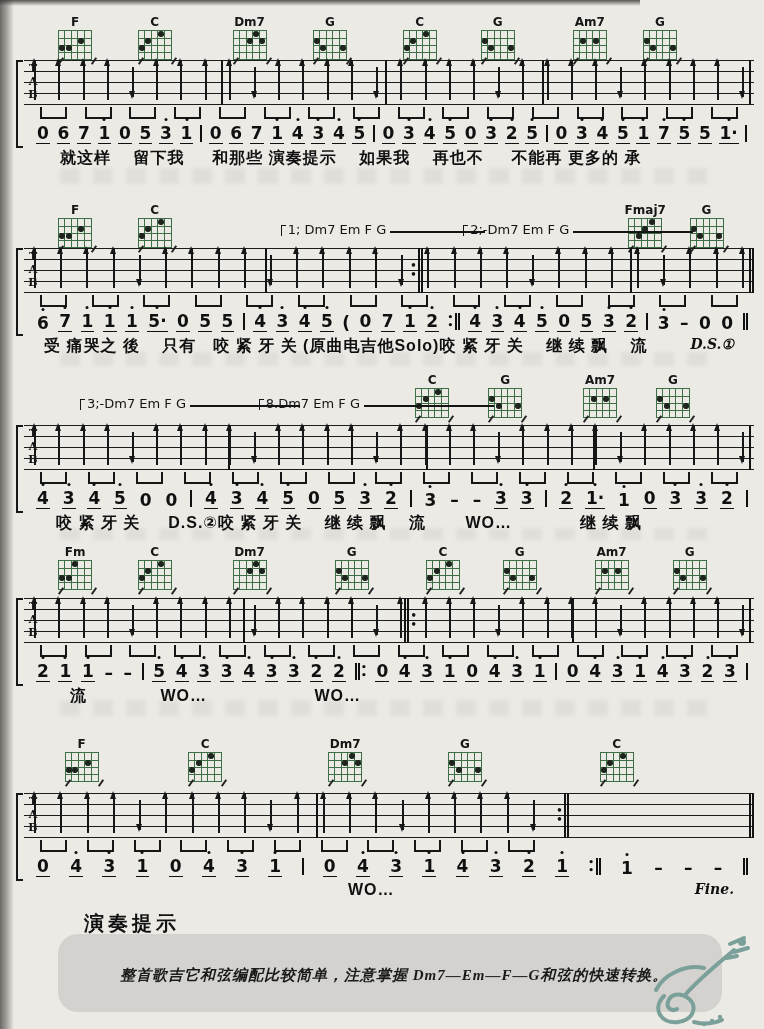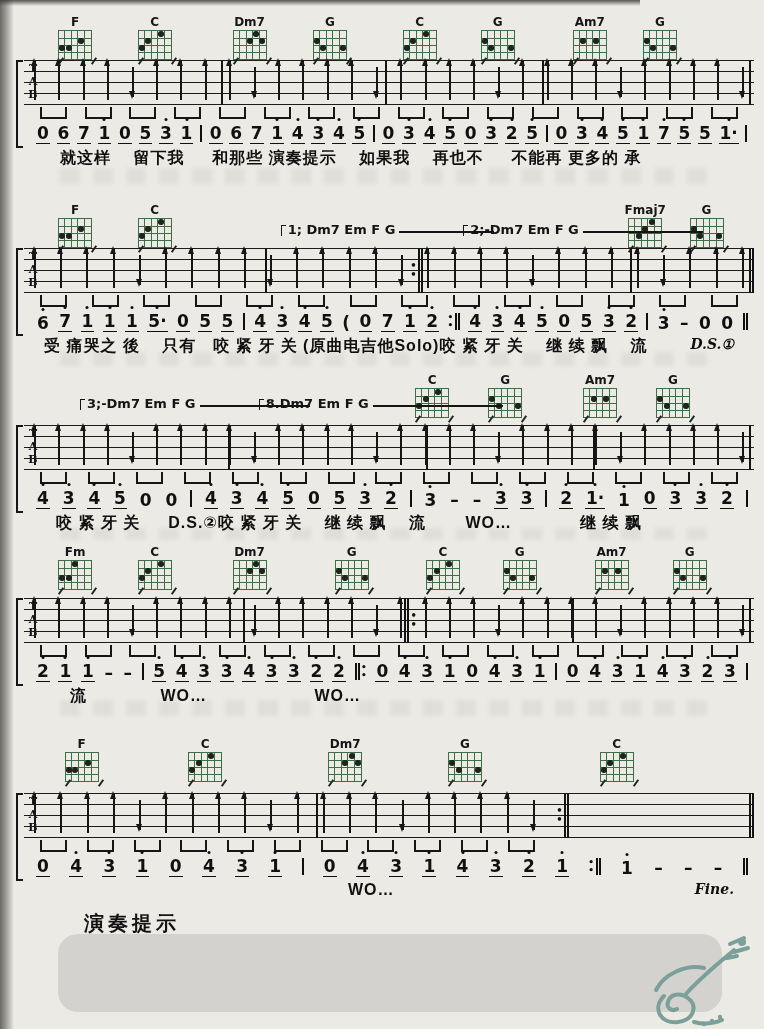--- a/index.html
+++ b/index.html
@@ -48,21 +48,21 @@
   .arr.d { height:30px; margin-top:13px; }
   .arr.d::after { content:""; position:absolute; bottom:-2px; left:-3px;
     border-left:3.5px solid transparent; border-right:3.5px solid transparent; border-top:8px solid #171717; }
   .beams { position:absolute; display:flex; justify-content:space-between; }
   .beam { width:27px; height:12px; border:2px solid #161616; border-top:none; }
   .stline { position:absolute; top:0; width:2px; background:#141414; }
   .stline.dbl { width:5px; border-left:2px solid #141414; background:transparent; border-right:2px solid #141414; }
   .rdots { position:absolute; font-size:10px; font-weight:bold; color:#141414; line-height:9px; }
 
   
-  .volta { position:absolute; display:flex; align-items:flex-start; font-size:13px; font-weight:bold; color:#141414;padding-left:45px; }
+  .volta { position:absolute; display:flex; align-items:flex-start; font-size:13px; font-weight:normal; color:#141414;padding-left:45px; }
   .vcorner { width:5px; height:11px; border-left:1.5px solid #141414; border-top:1.5px solid #141414; margin-top:3px; margin-right:2px; }
   .vline { height:1.5px; background:#141414; margin-top:9px; margin-left:4px; }
 
   
   .mel { position:absolute; left:36px; right:16px; display:flex; justify-content:space-between; align-items:flex-end; height:22px; }
   .tok { position:relative; font-size:17px; font-weight:bold; color:#101010; line-height:18px; padding:0 1px; text-align:center; }
   .tok.ul { border-bottom:1.7px solid #101010; padding-bottom:1px; }
   .tok .odot { position:absolute; top:-6px; left:50%; transform:translateX(-50%);
     width:3px; height:3px; border-radius:50%; background:#101010; }
   .tok.bartok { width:2px; height:17px; background:#101010; align-self:center; padding:0; }
@@ -877,20 +877,21 @@
         <div class="tok">–</div>
         <div class="tok">–</div>
         <div class="tok bartok b2"></div>
       </div>
       <div class="lyr" style="left: 348px; top: 881px;">WO…</div>
       <div class="marker" style="right: 30px; top: 881px;">Fine.</div>
     </div>
 
   <div class="tiptitle">演奏提示</div>
   <div class="tipbox"></div>
+  <div class="tiptext">整首歌吉它和弦编配比较简单，注意掌握 Dm7—Em—F—G和弦的快速转换。</div>
 
   <svg class="logo" width="120" height="95" viewBox="0 0 120 95">
     <g fill="none" stroke="#7ba09a" stroke-width="4" stroke-linecap="round">
       <path d="M30 62 C18 74, 26 90, 44 88 C60 86, 64 72, 54 64 C46 58, 36 60, 34 68 C32 74, 38 78, 43 75"></path>
       <path d="M52 60 C66 44, 84 30, 100 16"></path>
       <path d="M96 10 l14 -6 M100 18 l14 -4 M93 24 l10 -2"></path>
       <path d="M22 56 C30 40, 52 30, 70 34"></path>
       <path d="M60 88 q14 4 28 -2"></path>
     </g>
     <g fill="#7ba09a">

